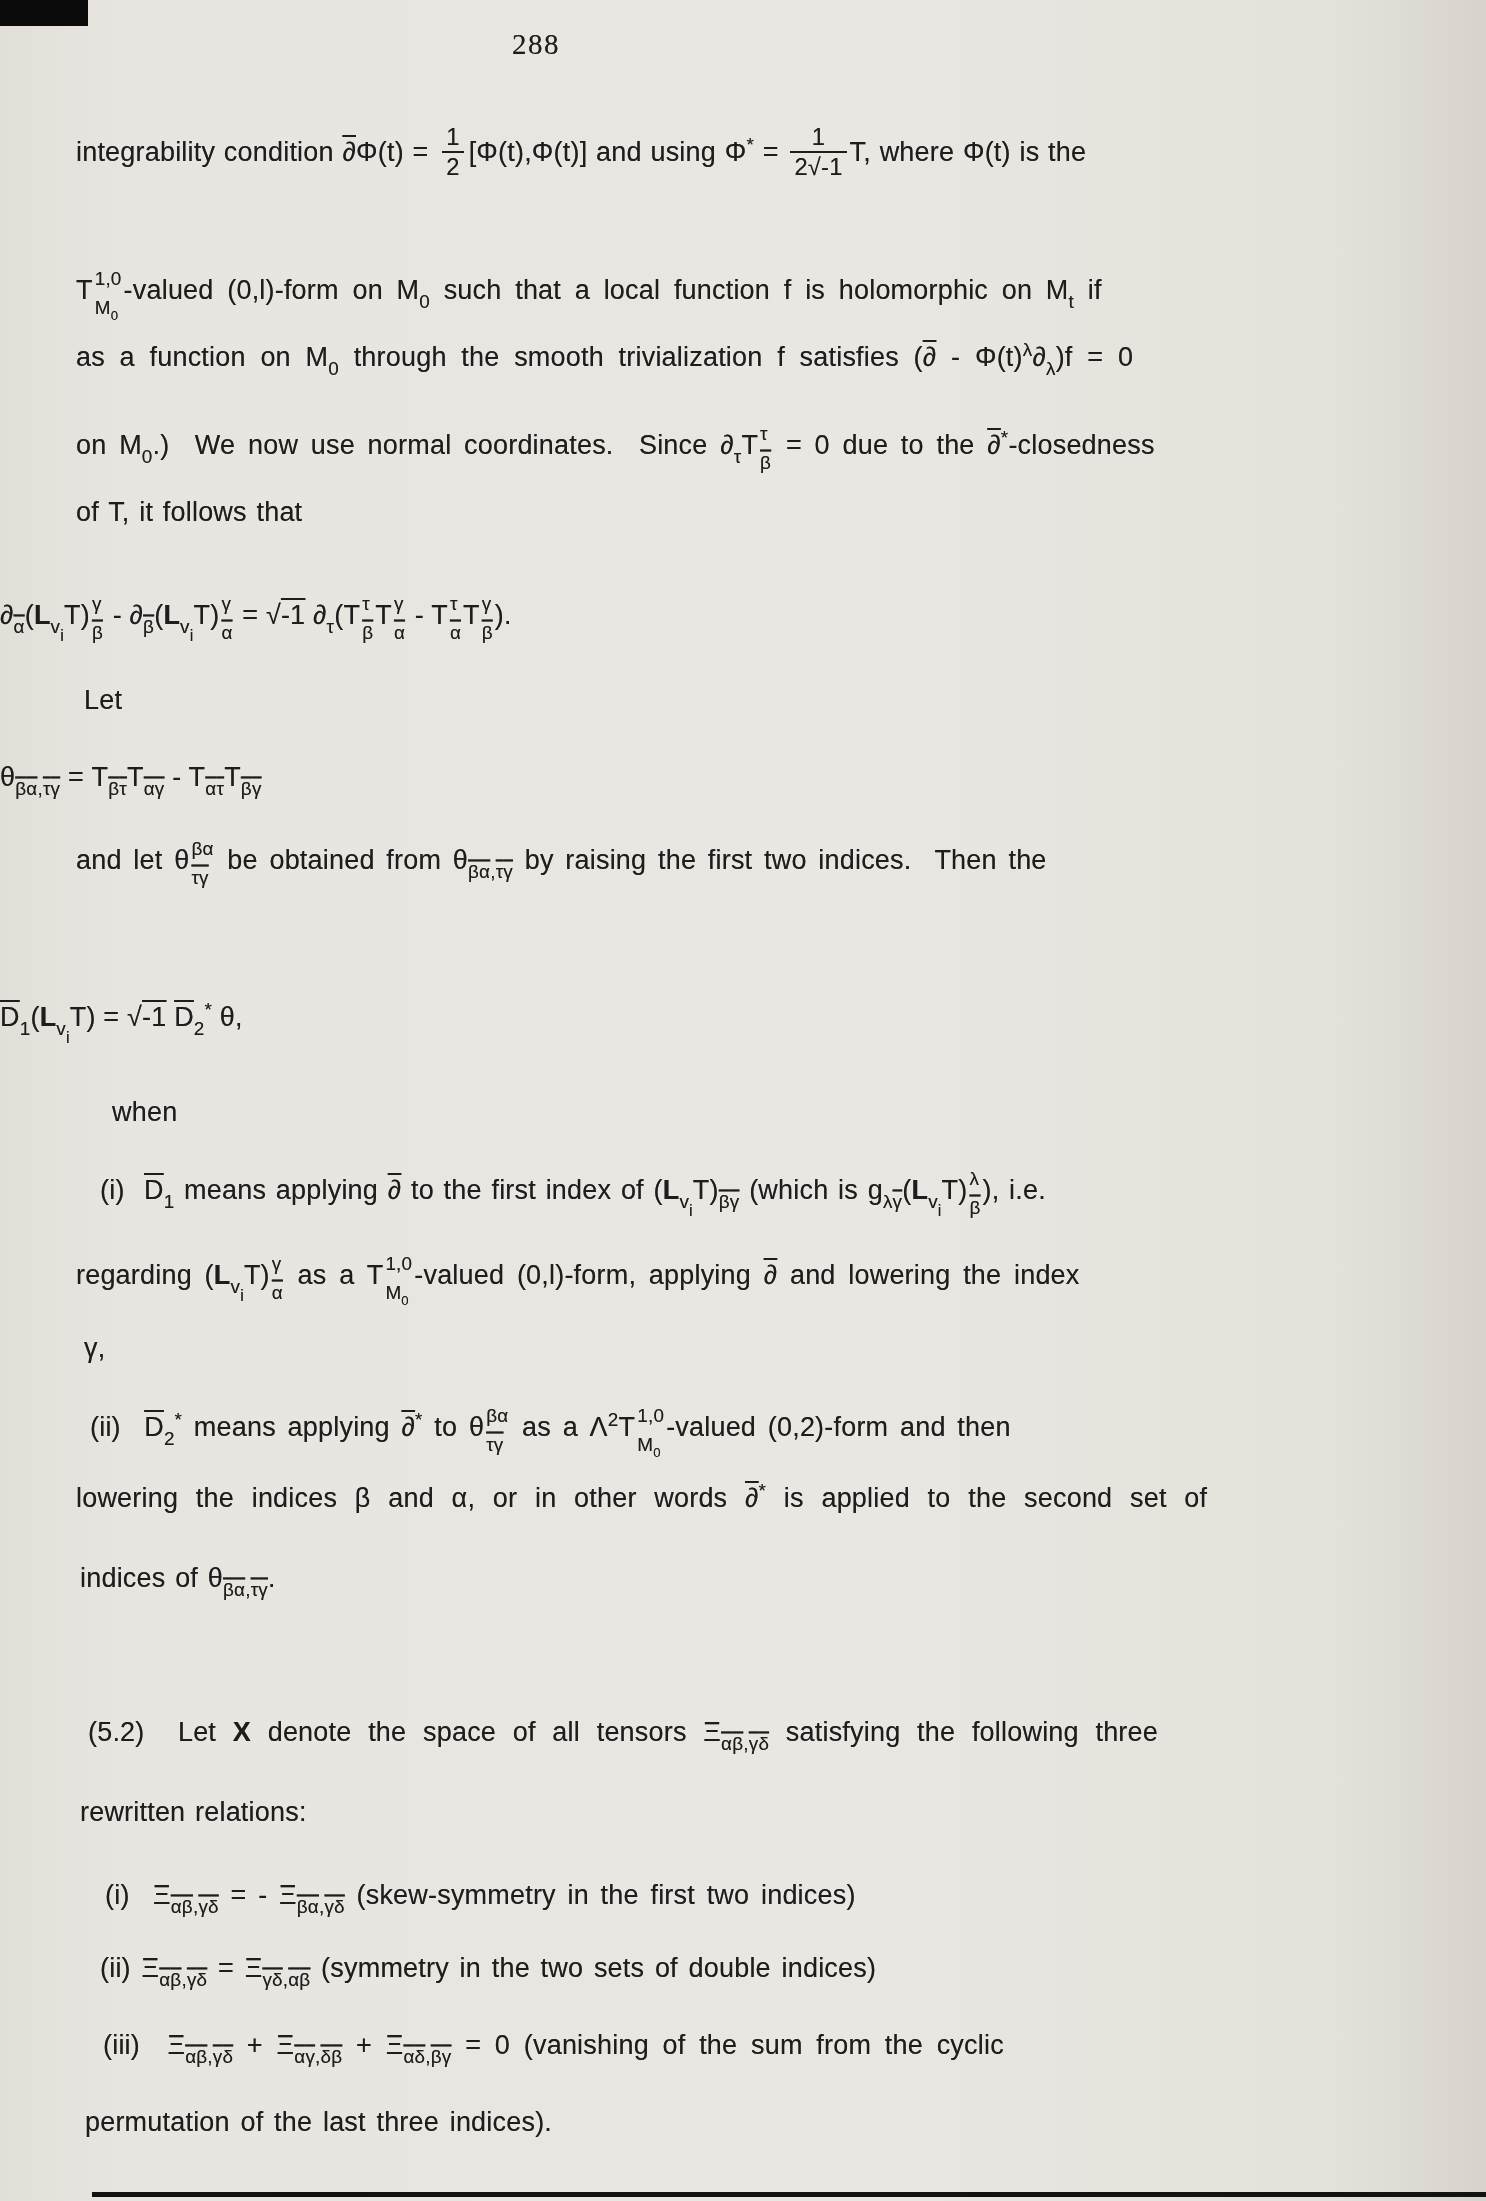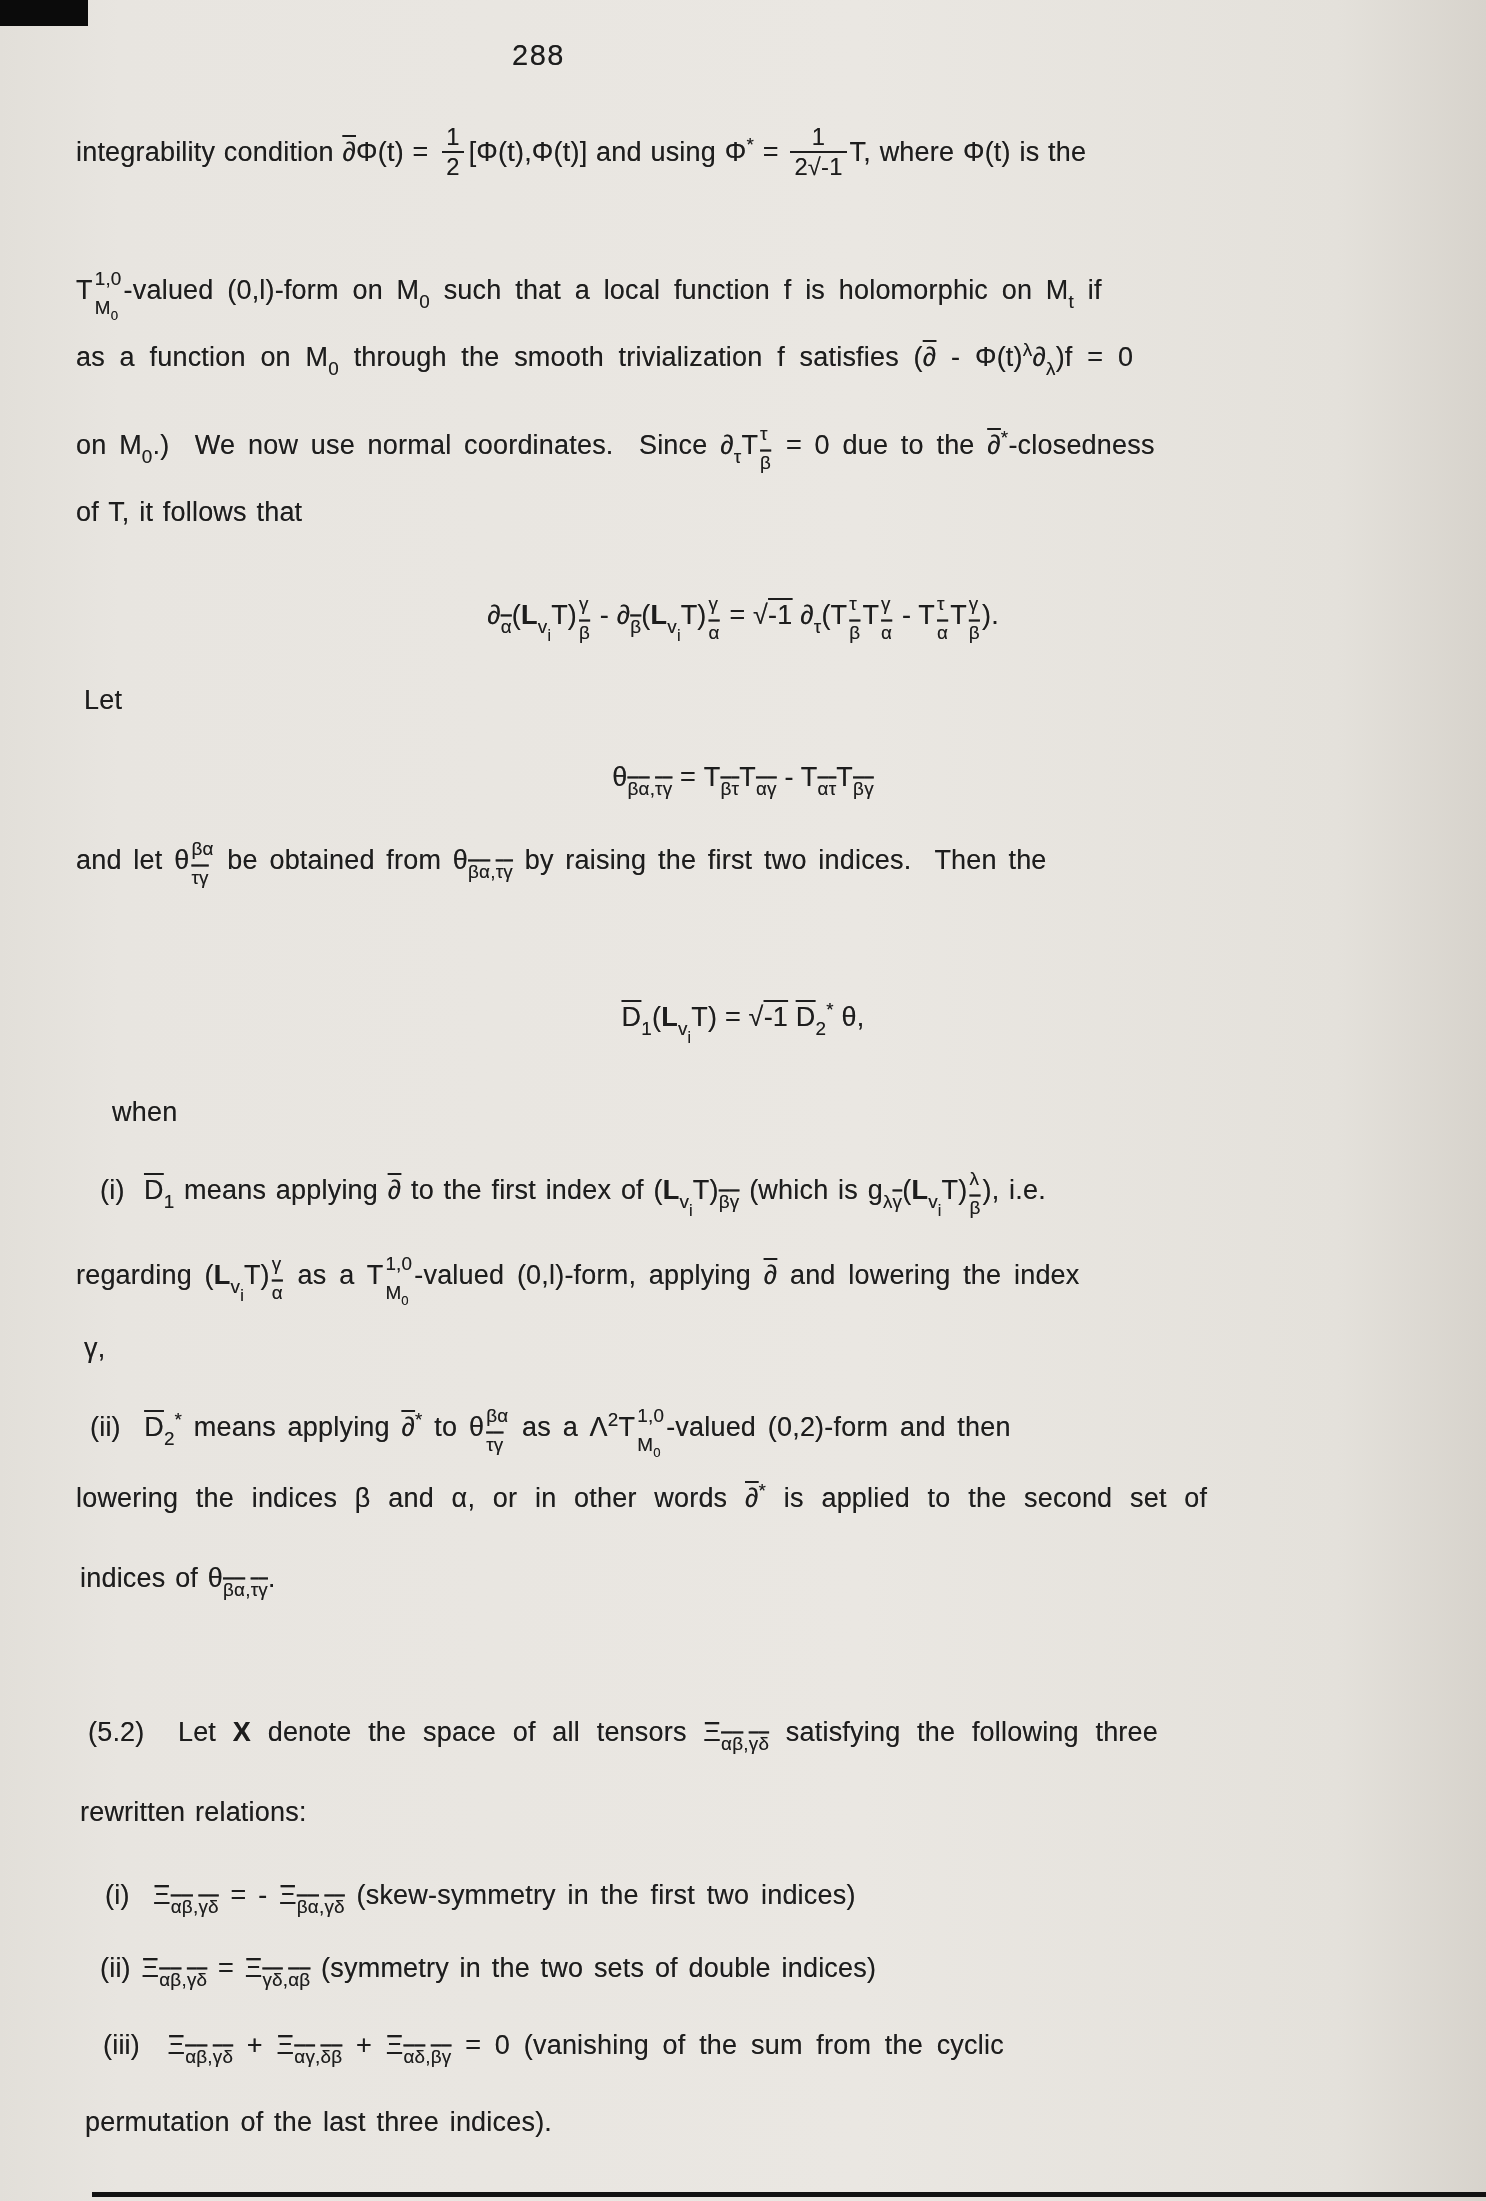--- a/index.html
+++ b/index.html
@@ -14,21 +14,21 @@
     overflow: hidden;
   }
   .line {
     position: absolute;
     white-space: pre;
     font-size: 27px;
     line-height: 1.25;
     letter-spacing: 0.2px;
     text-shadow: 0 0 0.6px rgba(25,25,25,.55);
   }
-  .center { left: 0; width: 100%; text-align: center; }
+  .center { left: 0; width: 100%; text-align: left; }
   .pageno { font-size: 29px; letter-spacing: 1.5px; }
   .bar  { text-decoration: overline; text-decoration-thickness: 2px; }
   .bold { font-weight: bold; }
   .m-sup { display:inline-block; transform: translateY(-0.55em); font-size: 0.7em; }
   .m-sub { display:inline-block; transform: translateY(0.5em);  font-size: 0.7em; }
   .m-sub .m-sub, .m-sup .m-sup { transform: translateY(0.5em); font-size: 0.85em; }
   .m-ss {
     display:inline-flex; flex-direction:column; align-items:flex-start;
     vertical-align: middle; font-size:0.7em; line-height:1; gap:0.55em;
     transform: translateY(0.08em); margin: 4px 2px;
@@ -42,21 +42,21 @@
   .m-den { border-top: 2px solid #1d1d1d; padding: 1px 4px 0; }
   .mark-tl { position:absolute; left:0; top:0; width:88px; height:26px; background:#0b0b0b; }
   .mark-bottom { position:absolute; left:92px; top:2192px; width:1394px; height:5px; background:#121212; }
 </style>
 </head>
 <body>
 
 <div class="page">
   <div class="mark-tl"></div>
 
-  <div class="line pageno" style="left:512px; top:37px;">288</div>
+  <div class="line pageno" style="left:512px; top:26px;font-family:Liberation Serif, serif;">288</div>
 
   <div class="line" style="left:76px;  top:126px;  word-spacing:1px;"><span class="tx">integrability condition </span><span class="bar">∂</span><span class="tx">Φ(t) = </span><span class="m-frac"><span class="m-num"><span class="tx">1</span></span><span class="m-den"><span class="tx">2</span></span></span><span class="tx">[Φ(t),Φ(t)] and using Φ</span><span class="m-sup"><span class="tx">*</span></span><span class="tx"> = </span><span class="m-frac"><span class="m-num"><span class="tx">1</span></span><span class="m-den"><span class="tx">2√</span><span class="bar">-1</span></span></span><span class="tx">T, where Φ(t) is the</span></div>
   <div class="line" style="left:76px;  top:264px;  word-spacing:6px;"><span class="tx">T</span><span class="m-ss"><span class="m-up"><span class="tx">1,0</span></span><span class="m-dn"><span class="tx">M</span><span class="m-sub"><span class="tx">0</span></span></span></span><span class="tx">-valued (0,l)-form on M</span><span class="m-sub"><span class="tx">0</span></span><span class="tx"> such that a local function f is holomorphic on M</span><span class="m-sub"><span class="tx">t</span></span><span class="tx"> if</span></div>
   <div class="line" style="left:76px;  top:341px;  word-spacing:7px;"><span class="tx">as a function on M</span><span class="m-sub"><span class="tx">0</span></span><span class="tx"> through the smooth trivialization f satisfies (</span><span class="bar">∂</span><span class="tx"> - Φ(t)</span><span class="m-sup"><span class="tx">λ</span></span><span class="tx">∂</span><span class="m-sub"><span class="tx">λ</span></span><span class="tx">)f = 0</span></div>
   <div class="line" style="left:76px;  top:419px;  word-spacing:5px;"><span class="tx">on M</span><span class="m-sub"><span class="tx">0</span></span><span class="tx">.)  We now use normal coordinates.  Since ∂</span><span class="m-sub"><span class="tx">τ</span></span><span class="tx">T</span><span class="m-ss"><span class="m-up"><span class="tx">τ</span></span><span class="m-dn"><span class="bar">β</span></span></span><span class="tx"> = 0 due to the </span><span class="bar">∂</span><span class="m-sup"><span class="tx">*</span></span><span class="tx">-closedness</span></div>
   <div class="line" style="left:76px;  top:496px;  word-spacing:2px;"><span class="tx">of T, it follows that</span></div>
   <div class="line center" style="top:589px;"><span class="tx">∂</span><span class="m-sub"><span class="bar">α</span></span><span class="tx">(</span><span class="bold">L</span><span class="m-sub"><span class="tx">v</span><span class="m-sub"><span class="tx">i</span></span></span><span class="tx">T)</span><span class="m-ss"><span class="m-up"><span class="tx">γ</span></span><span class="m-dn"><span class="bar">β</span></span></span><span class="tx"> - ∂</span><span class="m-sub"><span class="bar">β</span></span><span class="tx">(</span><span class="bold">L</span><span class="m-sub"><span class="tx">v</span><span class="m-sub"><span class="tx">i</span></span></span><span class="tx">T)</span><span class="m-ss"><span class="m-up"><span class="tx">γ</span></span><span class="m-dn"><span class="bar">α</span></span></span><span class="tx"> = √</span><span class="bar">-1</span><span class="tx"> ∂</span><span class="m-sub"><span class="tx">τ</span></span><span class="tx">(T</span><span class="m-ss"><span class="m-up"><span class="tx">τ</span></span><span class="m-dn"><span class="bar">β</span></span></span><span class="tx">T</span><span class="m-ss"><span class="m-up"><span class="tx">γ</span></span><span class="m-dn"><span class="bar">α</span></span></span><span class="tx"> - T</span><span class="m-ss"><span class="m-up"><span class="tx">τ</span></span><span class="m-dn"><span class="bar">α</span></span></span><span class="tx">T</span><span class="m-ss"><span class="m-up"><span class="tx">γ</span></span><span class="m-dn"><span class="bar">β</span></span></span><span class="tx">).</span></div>
   <div class="line" style="left:84px;  top:684px;"><span class="tx">Let</span></div>
   <div class="line center" style="top:761px;"><span class="tx">θ</span><span class="m-sub"><span class="bar">β</span><span class="bar">α</span><span class="tx">,</span><span class="bar">τ</span><span class="bar">γ</span></span><span class="tx"> = T</span><span class="m-sub"><span class="bar">β</span><span class="bar">τ</span></span><span class="tx">T</span><span class="m-sub"><span class="bar">α</span><span class="bar">γ</span></span><span class="tx"> - T</span><span class="m-sub"><span class="bar">α</span><span class="bar">τ</span></span><span class="tx">T</span><span class="m-sub"><span class="bar">β</span><span class="bar">γ</span></span></div>
   <div class="line" style="left:76px;  top:834px;  word-spacing:4px;"><span class="tx">and let θ</span><span class="m-ss"><span class="m-up"><span class="tx">βα</span></span><span class="m-dn"><span class="bar">τ</span><span class="bar">γ</span></span></span><span class="tx"> be obtained from θ</span><span class="m-sub"><span class="bar">β</span><span class="bar">α</span><span class="tx">,</span><span class="bar">τ</span><span class="bar">γ</span></span><span class="tx"> by raising the first two indices.  Then the</span></div>

